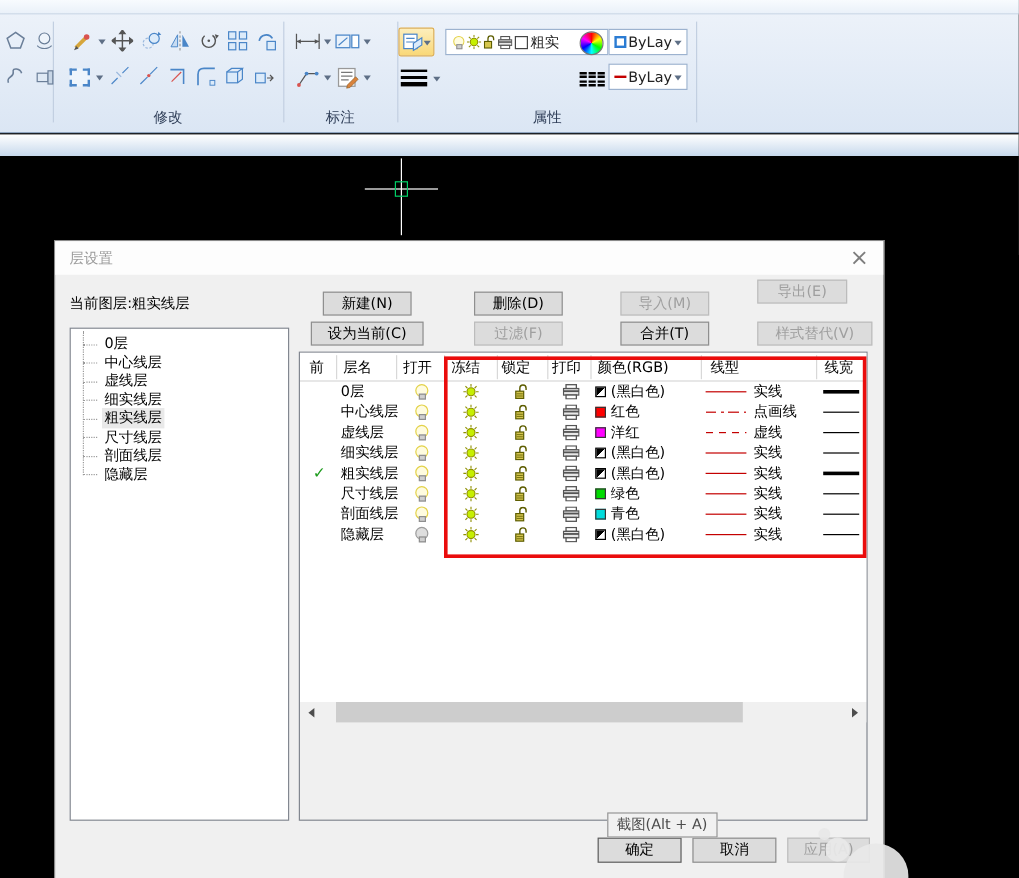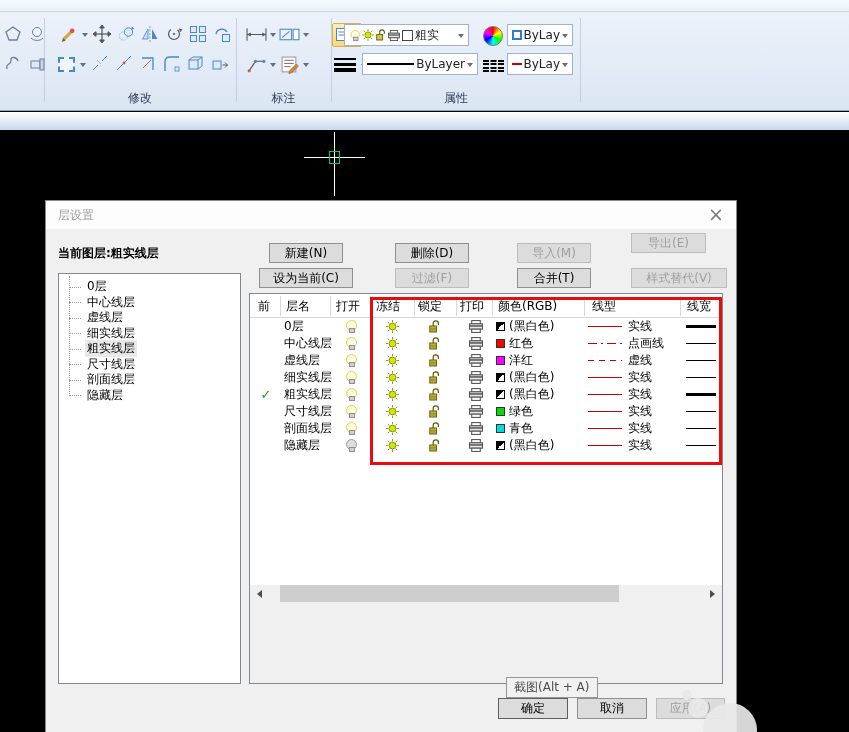--- a/index.html
+++ b/index.html
@@ -53,21 +53,21 @@
 .pickbox { position:absolute; left:329px; top:151px; width:11px; height:13px; border:1.5px solid #00cf66; }
 
 
 .dialog { position:absolute; left:45px; top:200px; width:692px; height:532px;
   background:#f0f0f0; border:1px solid #8a8a8a; border-bottom:none; font-size:12px; color:#000; }
 .dlg-titlebar { position:absolute; left:0; top:0; right:0; height:28px; background:#fdfdfd;
   display:flex; align-items:center; padding:0 12px; }
 .dlg-title { font-size:12px; color:#9b9b9b; }
 .dlg-close { margin-left:auto; color:#7e7e7e; font-size:16px; line-height:16px; cursor:default; }
 .dlg-close::before { content:"×"; font-size:19px; }
-.cur-label { position:absolute; left:12px; top:44px; font-size:12px; color:#000;font-weight:bold; }
+.cur-label { position:absolute; left:12px; top:44px; font-size:12px; color:#000; }
 
 .abtn { position:absolute; height:20px; background:#dcdcdc; border:1px solid #8f8f8f;
   font-size:12px; color:#000; display:flex; align-items:center; justify-content:center; }
 .abtn.disabled { border-color:#bcbcbc; color:#9f9f9f; }
 
 
 .tree { position:absolute; left:12px; top:72px; width:183px; height:411px;
   background:#fff; border:1px solid #828790; padding:5px 2px; overflow:hidden; }
 .tree-root { display:flex; align-items:center; gap:5px; height:16px; padding-left:3px; }
 .expander { position:relative; width:9px; height:9px; border:1px solid #848484; background:#fff; flex:0 0 auto; }
@@ -326,21 +326,21 @@
   <div class="rgroup" style="left:332px;width:248px">
     <div class="hl-btn" style="left:0;top:11px">
       <svg width="18" height="16" viewBox="0 0 18 16">
           <rect x="1.5" y="1.5" width="11" height="12" fill="#fff" stroke="#4a86c8"></rect>
           <line x1="3.5" y1="5" x2="10.5" y2="5" stroke="#4a86c8"></line>
           <line x1="3.5" y1="8" x2="10.5" y2="8" stroke="#4a86c8"></line>
           <path d="M9.5 9 l7 -4.5 v6 l-7 4.5z" fill="#dcebfa" stroke="#4a86c8"></path>
         </svg>
       <span class="dd"></span>
     </div>
-    <div class="combo" style="left:12px;top:12px;width:125px">
+    <div class="combo" style="left:39px;top:12px;width:136px">
       <span class="bulb on" style="transform:scale(.85)"></span>
       <svg width="12" height="12" viewBox="0 0 14 14">
           <g stroke="#8f8f00">
             <line x1="7" y1="0" x2="7" y2="2.5"></line>
             <line x1="7" y1="11.5" x2="7" y2="14"></line>
             <line x1="0" y1="7" x2="2.5" y2="7"></line>
             <line x1="11.5" y1="7" x2="14" y2="7"></line>
             <line x1="2" y1="2" x2="3.8" y2="3.8"></line>
             <line x1="10.2" y1="10.2" x2="12" y2="12"></line>
             <line x1="12" y1="2" x2="10.2" y2="3.8"></line>
@@ -369,25 +369,20 @@
       <span class="sq-blue"></span>
       <span>ByLay</span>
       <span class="dd"></span>
     </div>
     <div class="irow" style="left:0;top:41px">
       <span class="icon" style="width:26px">
           <span class="lw-icon"></span>
         </span>
       <span class="dd"></span>
     </div>
-    <div class="combo" style="left:30px;top:41px;width:116px">
-      <span class="lt-sample"></span>
-      <span>ByLayer</span>
-      <span class="dd"></span>
-    </div>
     <span class="icon" style="position:absolute;left:151px;top:43px">
         <span class="stack-lines">
           <i></i>
           <i></i>
           <i></i>
           <i></i>
         </span>
       </span>
     <div class="combo" style="left:175px;top:41px;width:66px">
       <span class="dim-sample"></span>

